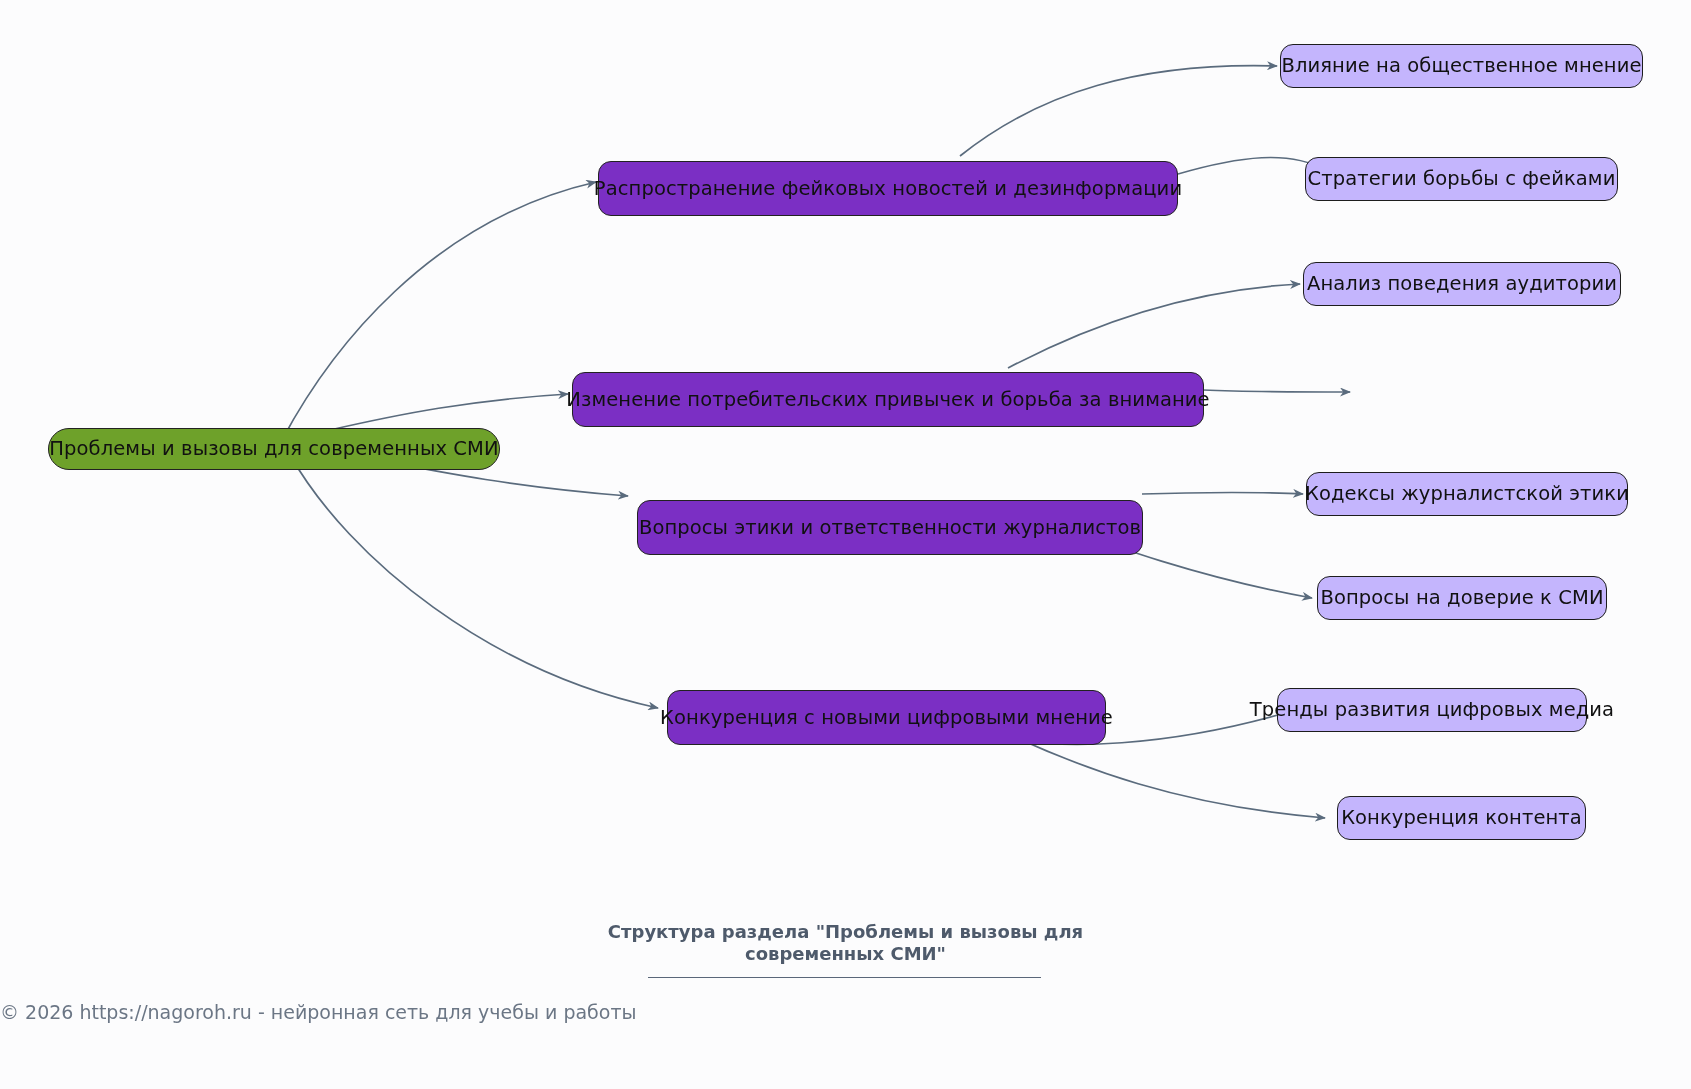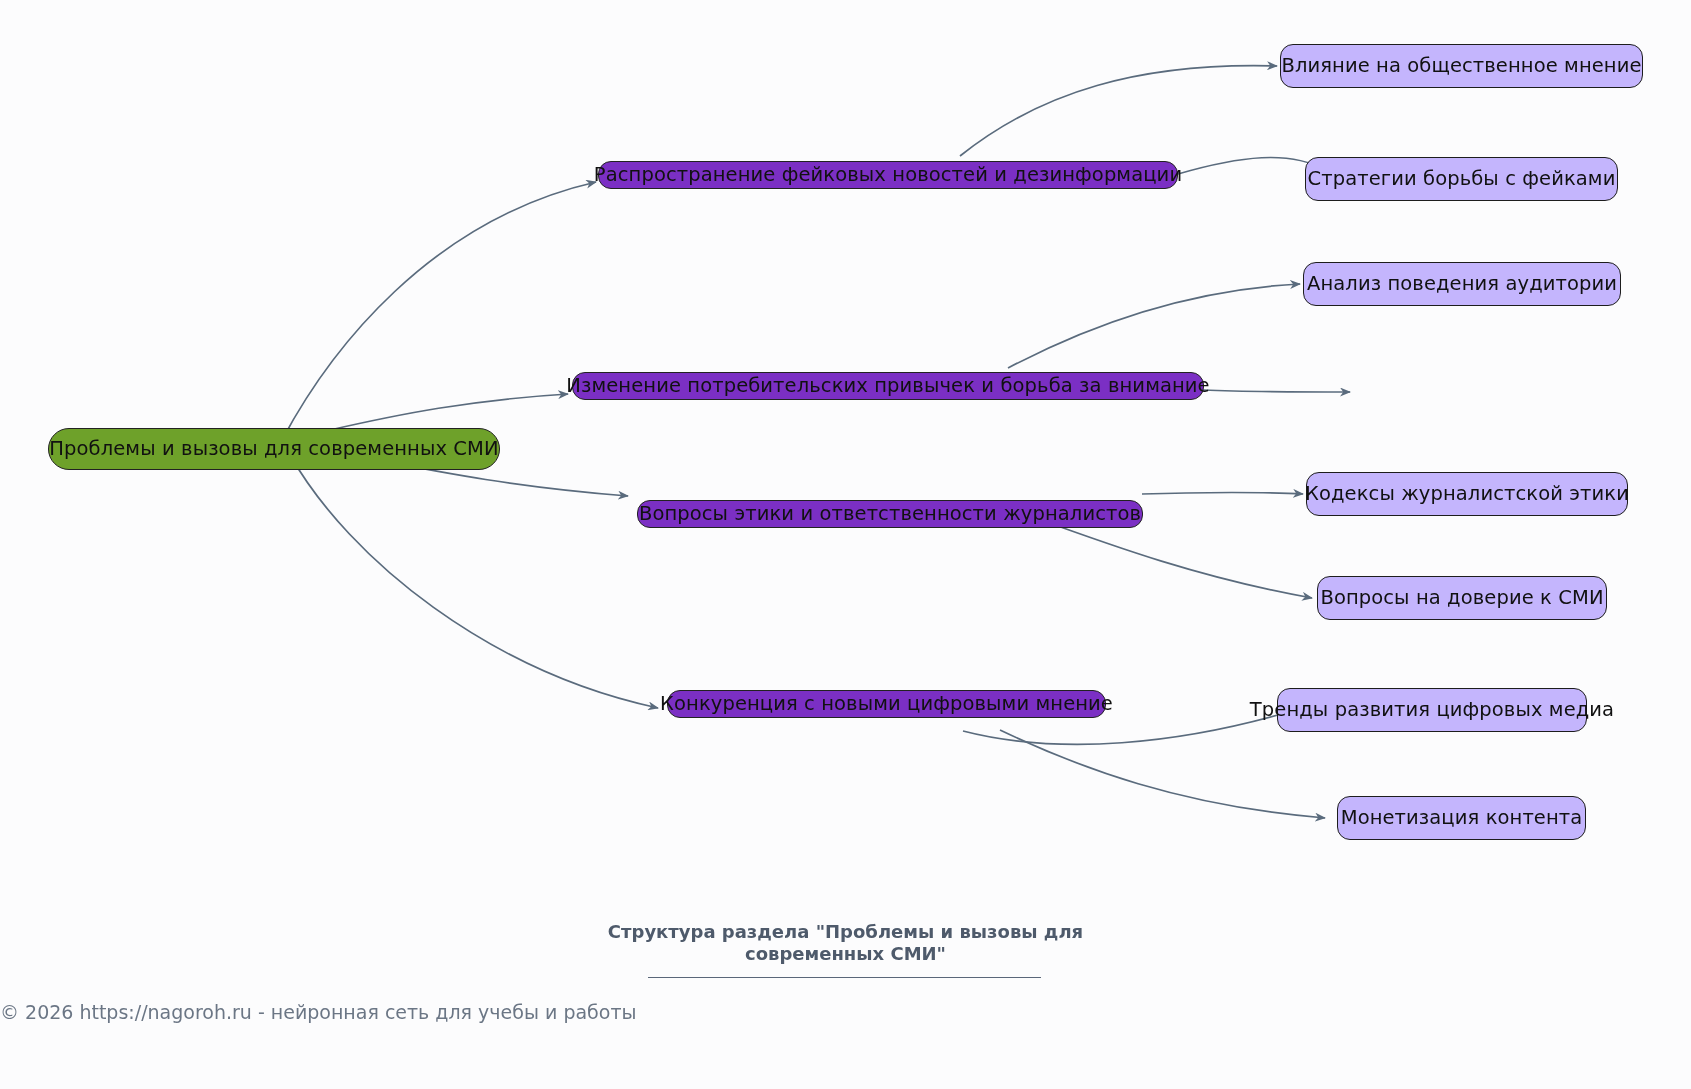--- a/index.html
+++ b/index.html
@@ -39,21 +39,21 @@
   .node-root {
     background: #6ea12a;
     border: 1.6px solid #222222;
     border-radius: 21px;
     height: 42px;
   }
   .node-branch {
     background: #7b2fc4;
     border: 1.6px solid #222222;
     border-radius: 13px;
-    height: 28px;
+    height: 55px;
   }
   .node-leaf {
     background: #c4b5fd;
     border: 1.9px solid #1d1d1d;
     border-radius: 13px;
     height: 44px;
   }
   #caption {
     position: absolute;
     left: 0;
@@ -136,21 +136,21 @@
 
   <div class="node node-leaf" style="left:1303px; top:262px; width:318px;">Анализ поведения аудитории</div>
 
 
   <div class="node node-leaf" style="left:1306px; top:472px; width:322px;">Кодексы журналистской этики</div>
 
   <div class="node node-leaf" style="left:1317px; top:576px; width:290px;">Вопросы на доверие к СМИ</div>
 
   <div class="node node-leaf" style="left:1277px; top:688px; width:310px;">Тренды развития цифровых медиа</div>
 
-  <div class="node node-leaf" style="left:1337px; top:796px; width:249px;">Монетизация контента</div>
+  <div class="node node-leaf" style="left:1337px; top:796px; width:249px;">Конкуренция контента</div>
 
   <div id="caption">
     <span class="cap-line">Структура раздела "Проблемы и вызовы для</span>
     <span class="cap-line">современных СМИ"</span>
   </div>
 
   <div id="divider"></div>
 
   <div id="copyright">© 2026 https://nagoroh.ru - нейронная сеть для учебы и работы</div>
 

